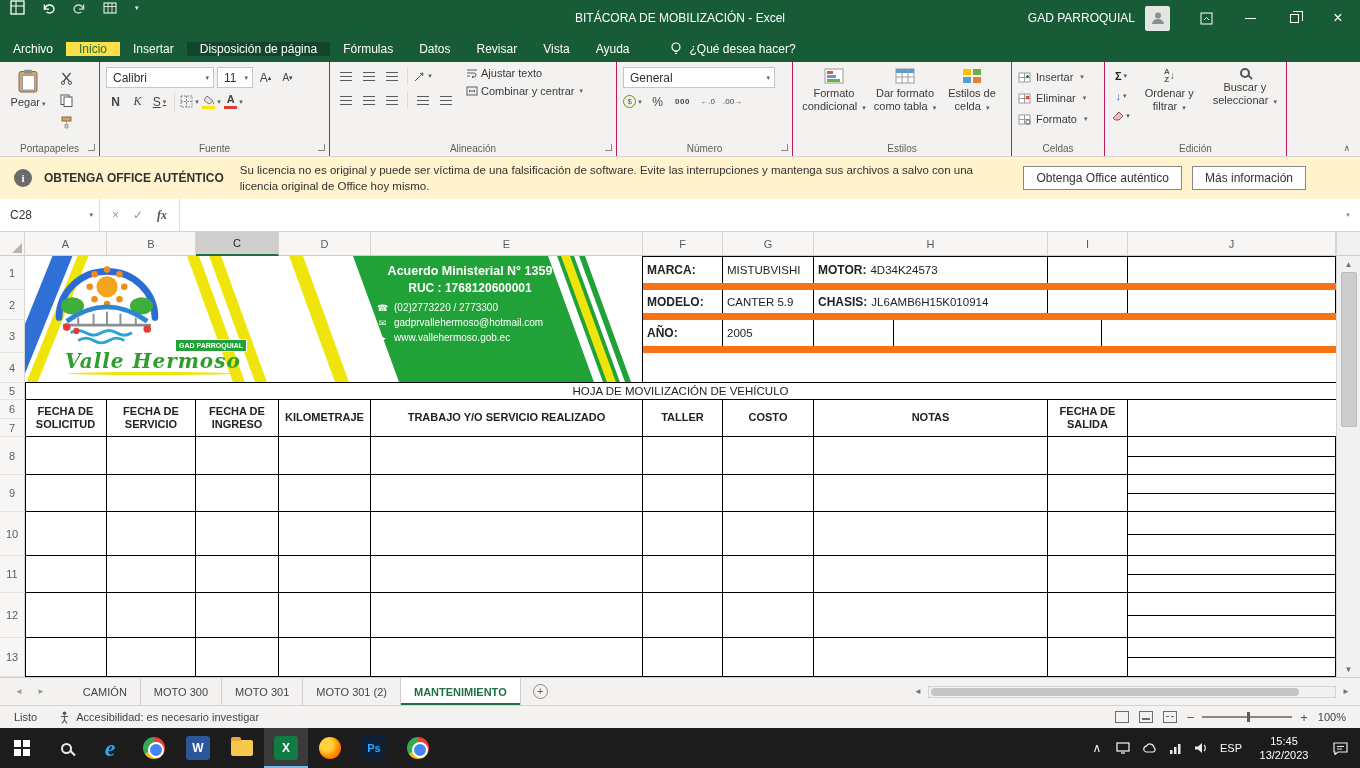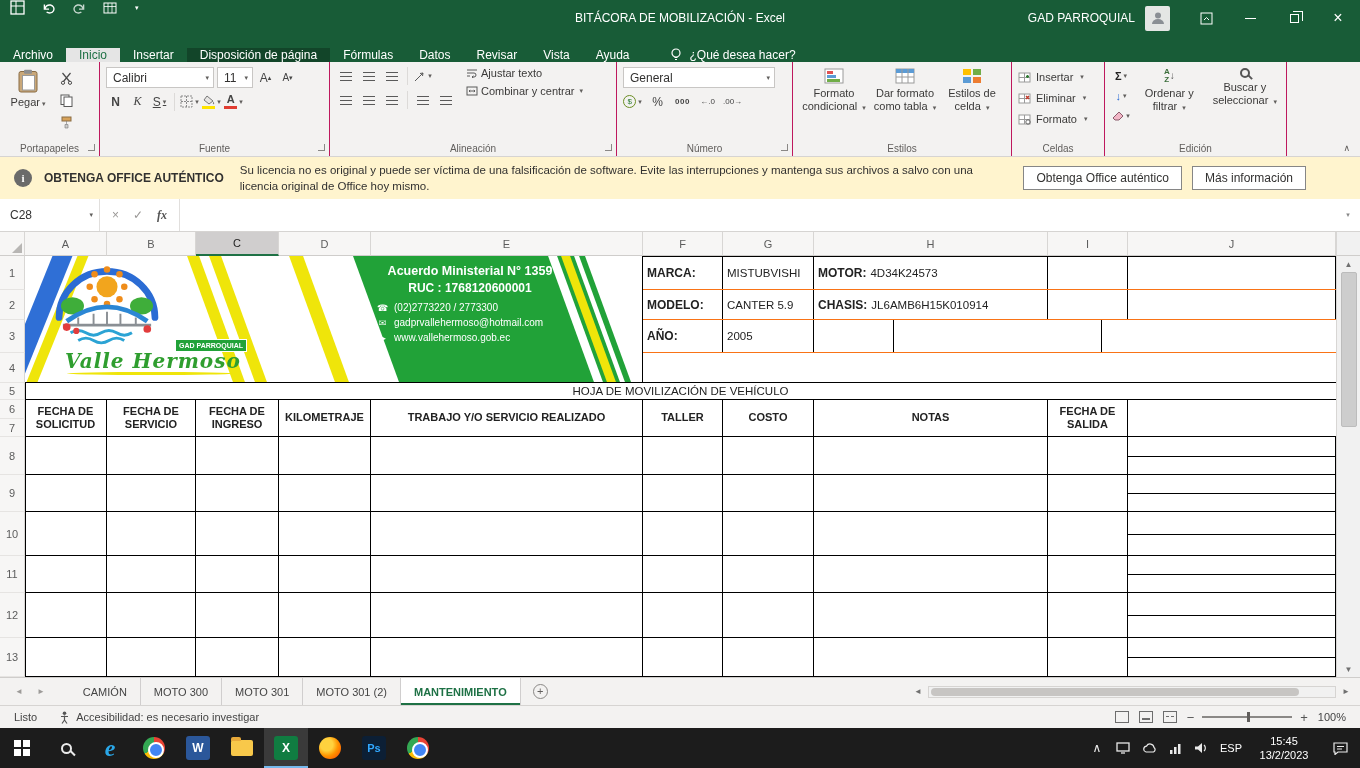--- a/index.html
+++ b/index.html
@@ -15,23 +15,23 @@
 .tb-right{margin-left:auto;display:flex;align-items:center;height:36px;z-index:2}
 .tb-user{font-size:12px;margin-right:10px}
 .avatar{width:25px;height:25px;border-radius:2px;background:#e4e6e4;display:flex;align-items:center;justify-content:center;margin-right:14px}
 .winbtn{width:44px;height:36px;display:flex;align-items:center;justify-content:center;color:#fff}
 .mini{width:11px;border-bottom:1.5px solid #fff;display:inline-block}
 .rest{width:9px;height:9px;border:1px solid #fff;display:inline-block;position:relative}
 .rest::before{content:"";position:absolute;left:2px;top:-4px;width:9px;height:9px;border:1px solid #fff;border-bottom:none;border-left:none}
 .closex{font-size:16px;line-height:1}
 
 
-.tabrow{height:26px;background:#185c37;display:flex;align-items:flex-end;color:#fff;flex:none}
+.tabrow{height:26px;background:#185c37;display:flex;align-items:center;color:#fff;flex:none}
 .rtab{padding:0 13px;display:flex;align-items:center;font-size:12px;white-space:nowrap}
-.rtab.active{background:#e5e5e5;color:#1e7145}
+.rtab.active{background:#fde047;color:#1e7145}
 .rtab.dim{background:rgba(0,0,0,.25)}
 .tellme{display:flex;align-items:center;gap:7px;margin-left:28px;font-size:12px;color:#fff}
 
 
 .ribbon{height:95px;background:#f3f2f1;border-bottom:1px solid #d6d4d2;display:flex;flex:none;position:relative}
 .rgroup{position:relative;border-right:1px solid #be185d;padding:5px 4px 17px 6px;flex:none}
 .glabel{position:absolute;bottom:2px;left:0;right:0;text-align:center;font-size:10px;color:#605e5c;white-space:nowrap}
 .launcher{position:absolute;right:4px;bottom:5px;width:7px;height:7px;border-right:1.2px solid #8a8886;border-bottom:1.2px solid #8a8886}
 .gbody{display:flex}
 .gcol{display:flex;flex-direction:column;gap:4px}
@@ -106,21 +106,21 @@
 .st-w2{left:572px;width:5px;background:#fff;transform:skewX(20deg)}
 .acuerdo{position:absolute;left:330px;width:230px;top:8px;text-align:center;font-weight:700;font-size:12.5px;color:#fff}
 .ruc{position:absolute;left:330px;width:230px;top:25px;text-align:center;font-weight:700;font-size:12px;color:#fff}
 .contact{position:absolute;left:352px;top:46px;display:flex;flex-direction:column;gap:4px;color:#fff;font-size:10px}
 .crow{display:flex;align-items:center;gap:6px}
 .cic{font-size:9px;width:11px;text-align:center}
 .brand{position:absolute;left:40px;top:93px;font-family:"DejaVu Serif",serif;font-style:italic;font-weight:700;font-size:20px;color:#2f9e2f;letter-spacing:1px}
 .brand::after{content:"";position:absolute;left:2px;right:6px;bottom:-2px;height:3px;background:#efe50a;border-radius:50%}
 .badge{position:absolute;left:150px;top:83px;background:#21a238;color:#fff;font-size:7px;font-weight:700;padding:2px 3px;border:1px solid #fff}
 .veh{position:absolute;left:618px;top:0;right:0;bottom:0;display:flex;flex-direction:column}
-.vrow{display:flex;border-bottom:1px solid #f97316;flex:none}
+.vrow{display:flex;border-bottom:7px solid #f97316;flex:none}
 .vrow.blank{border-bottom:none}
 .vc{display:flex;align-items:center;padding:0 4px;font-size:11.5px;border-right:1px solid #000;overflow:hidden}
 .vc.lab{font-weight:700;font-size:12px}
 .vc .bl{font-weight:700;font-size:12px;margin-right:4px}
 
 
 .t-title{height:17px;border-bottom:1px solid #000;display:flex;align-items:center;justify-content:center;font-size:11.5px}
 .thead{height:37px;border-bottom:1px solid #000;display:flex}
 .th{display:flex;align-items:center;justify-content:center;text-align:center;font-weight:600;font-size:11px;line-height:1.2;border-right:1px solid #000;padding:0 2px}
 .thJ{display:flex;flex-direction:column;border-right:1px solid #000;font-weight:600;font-size:11px;text-align:center}

